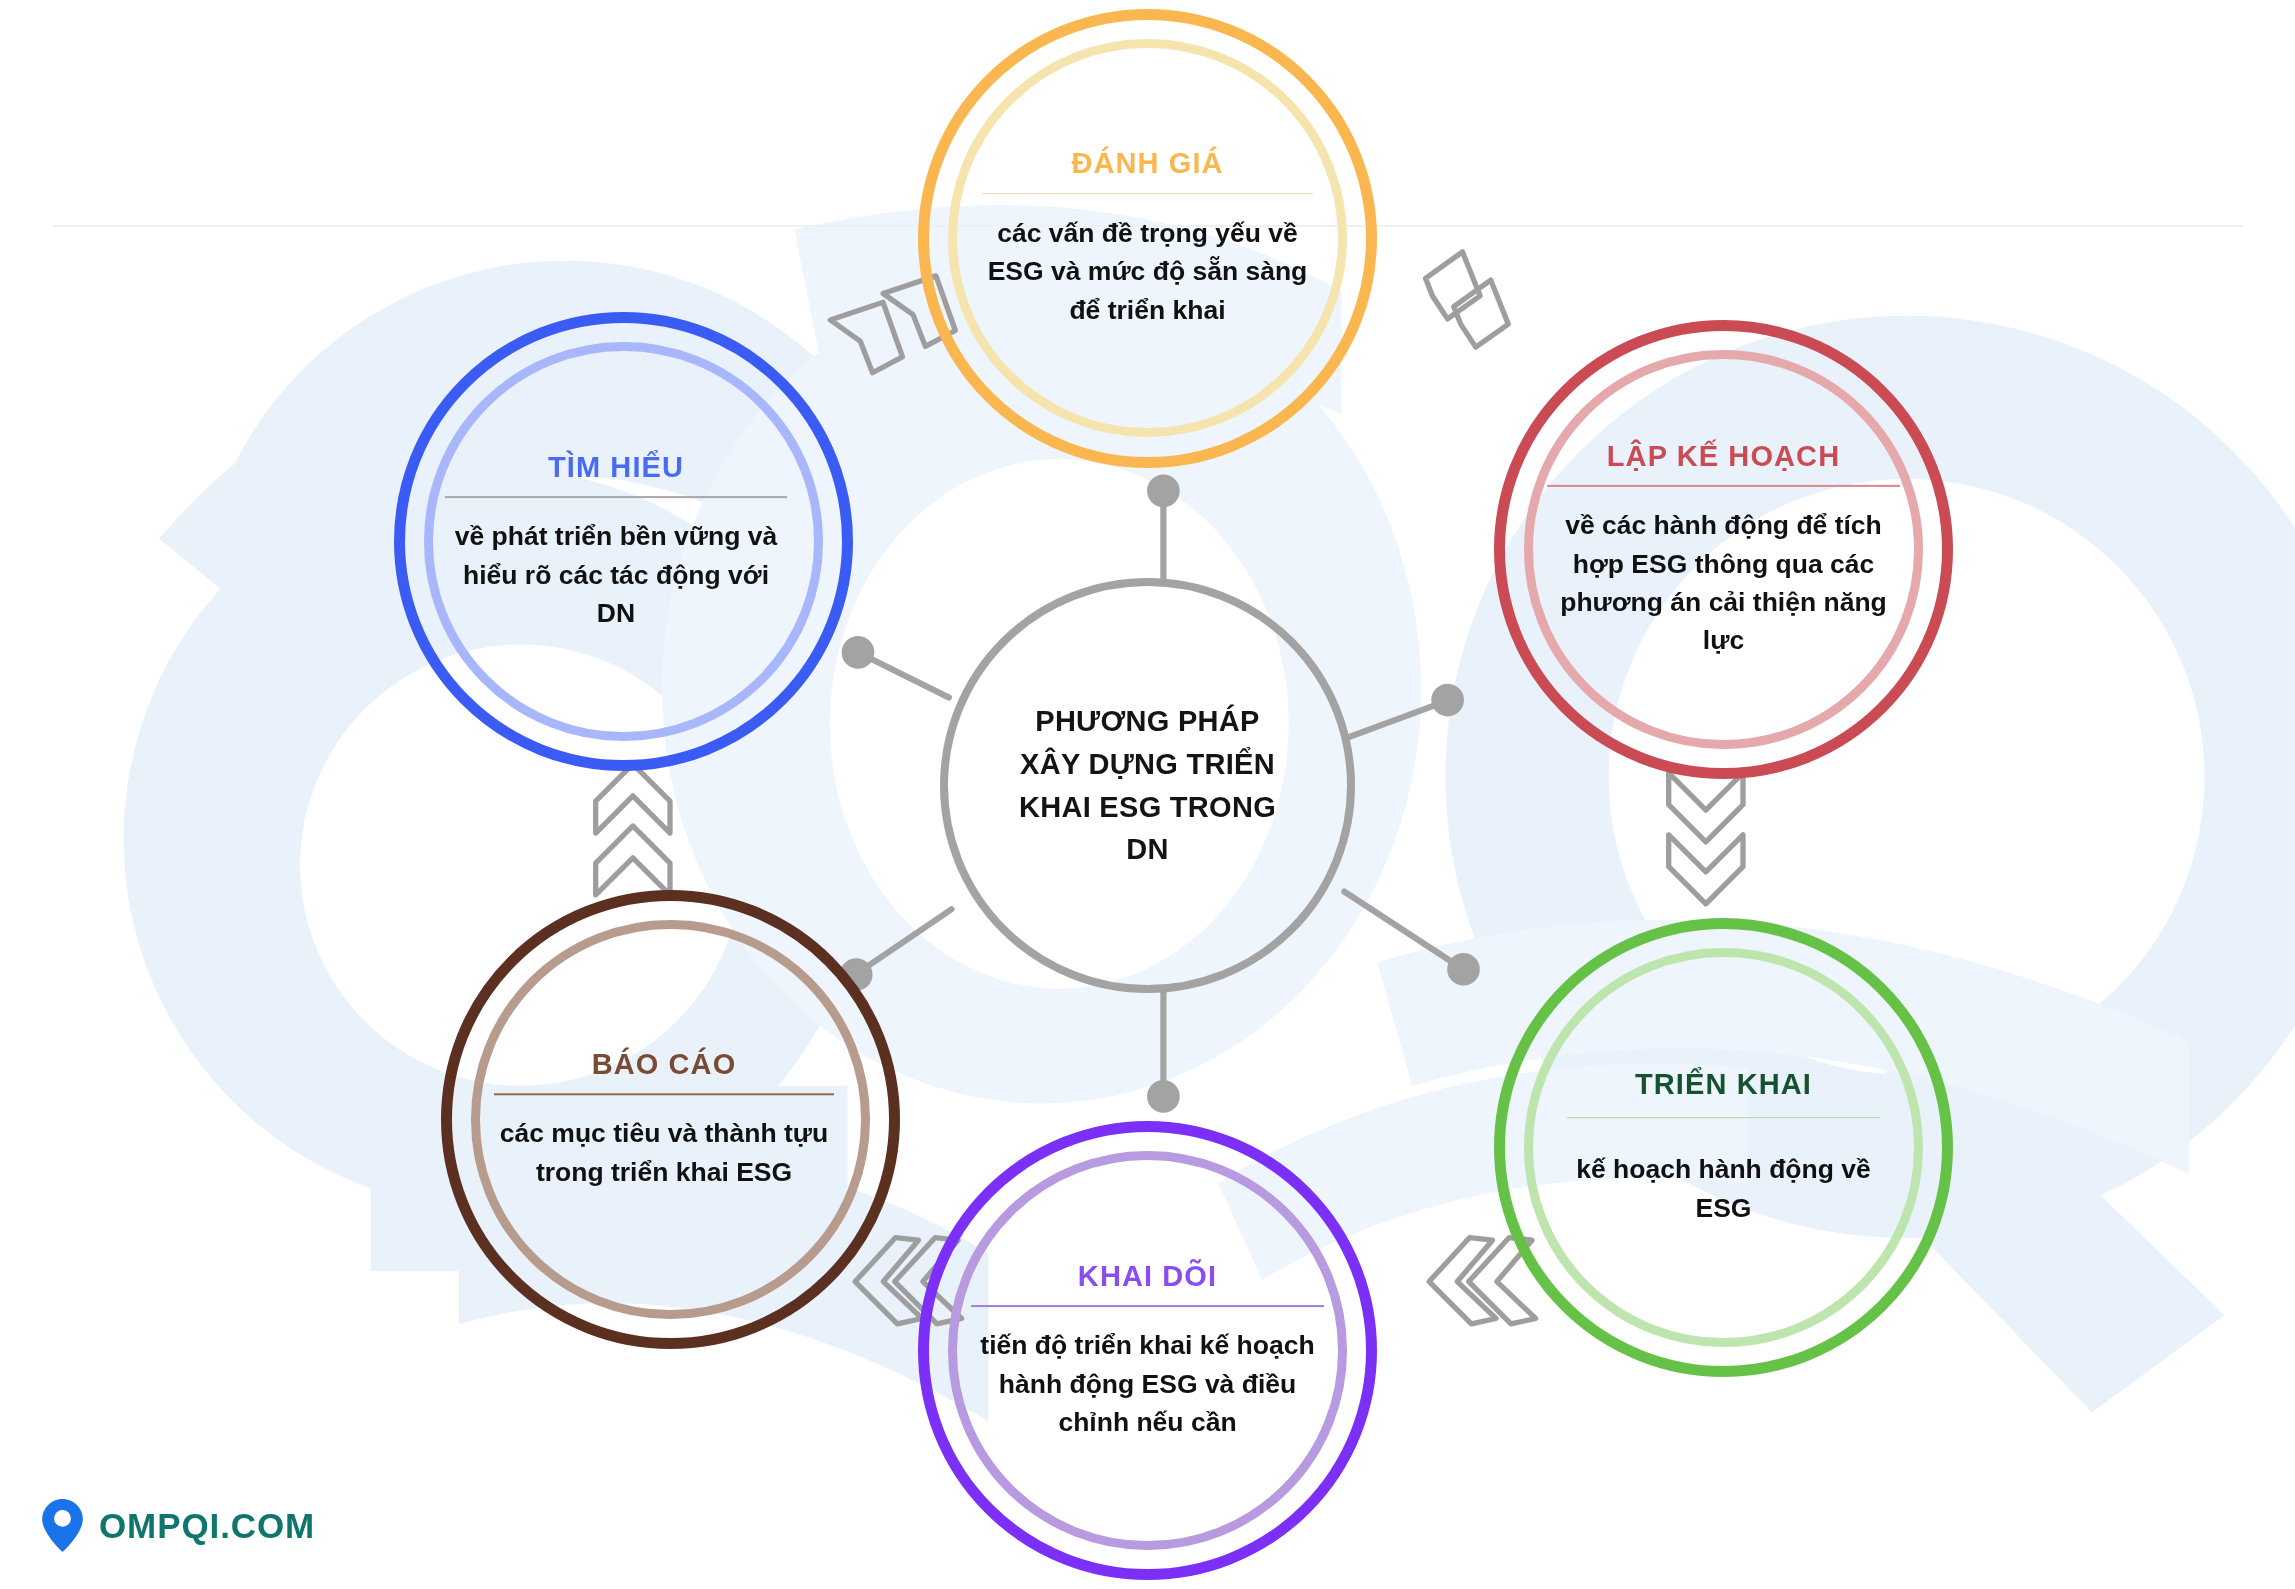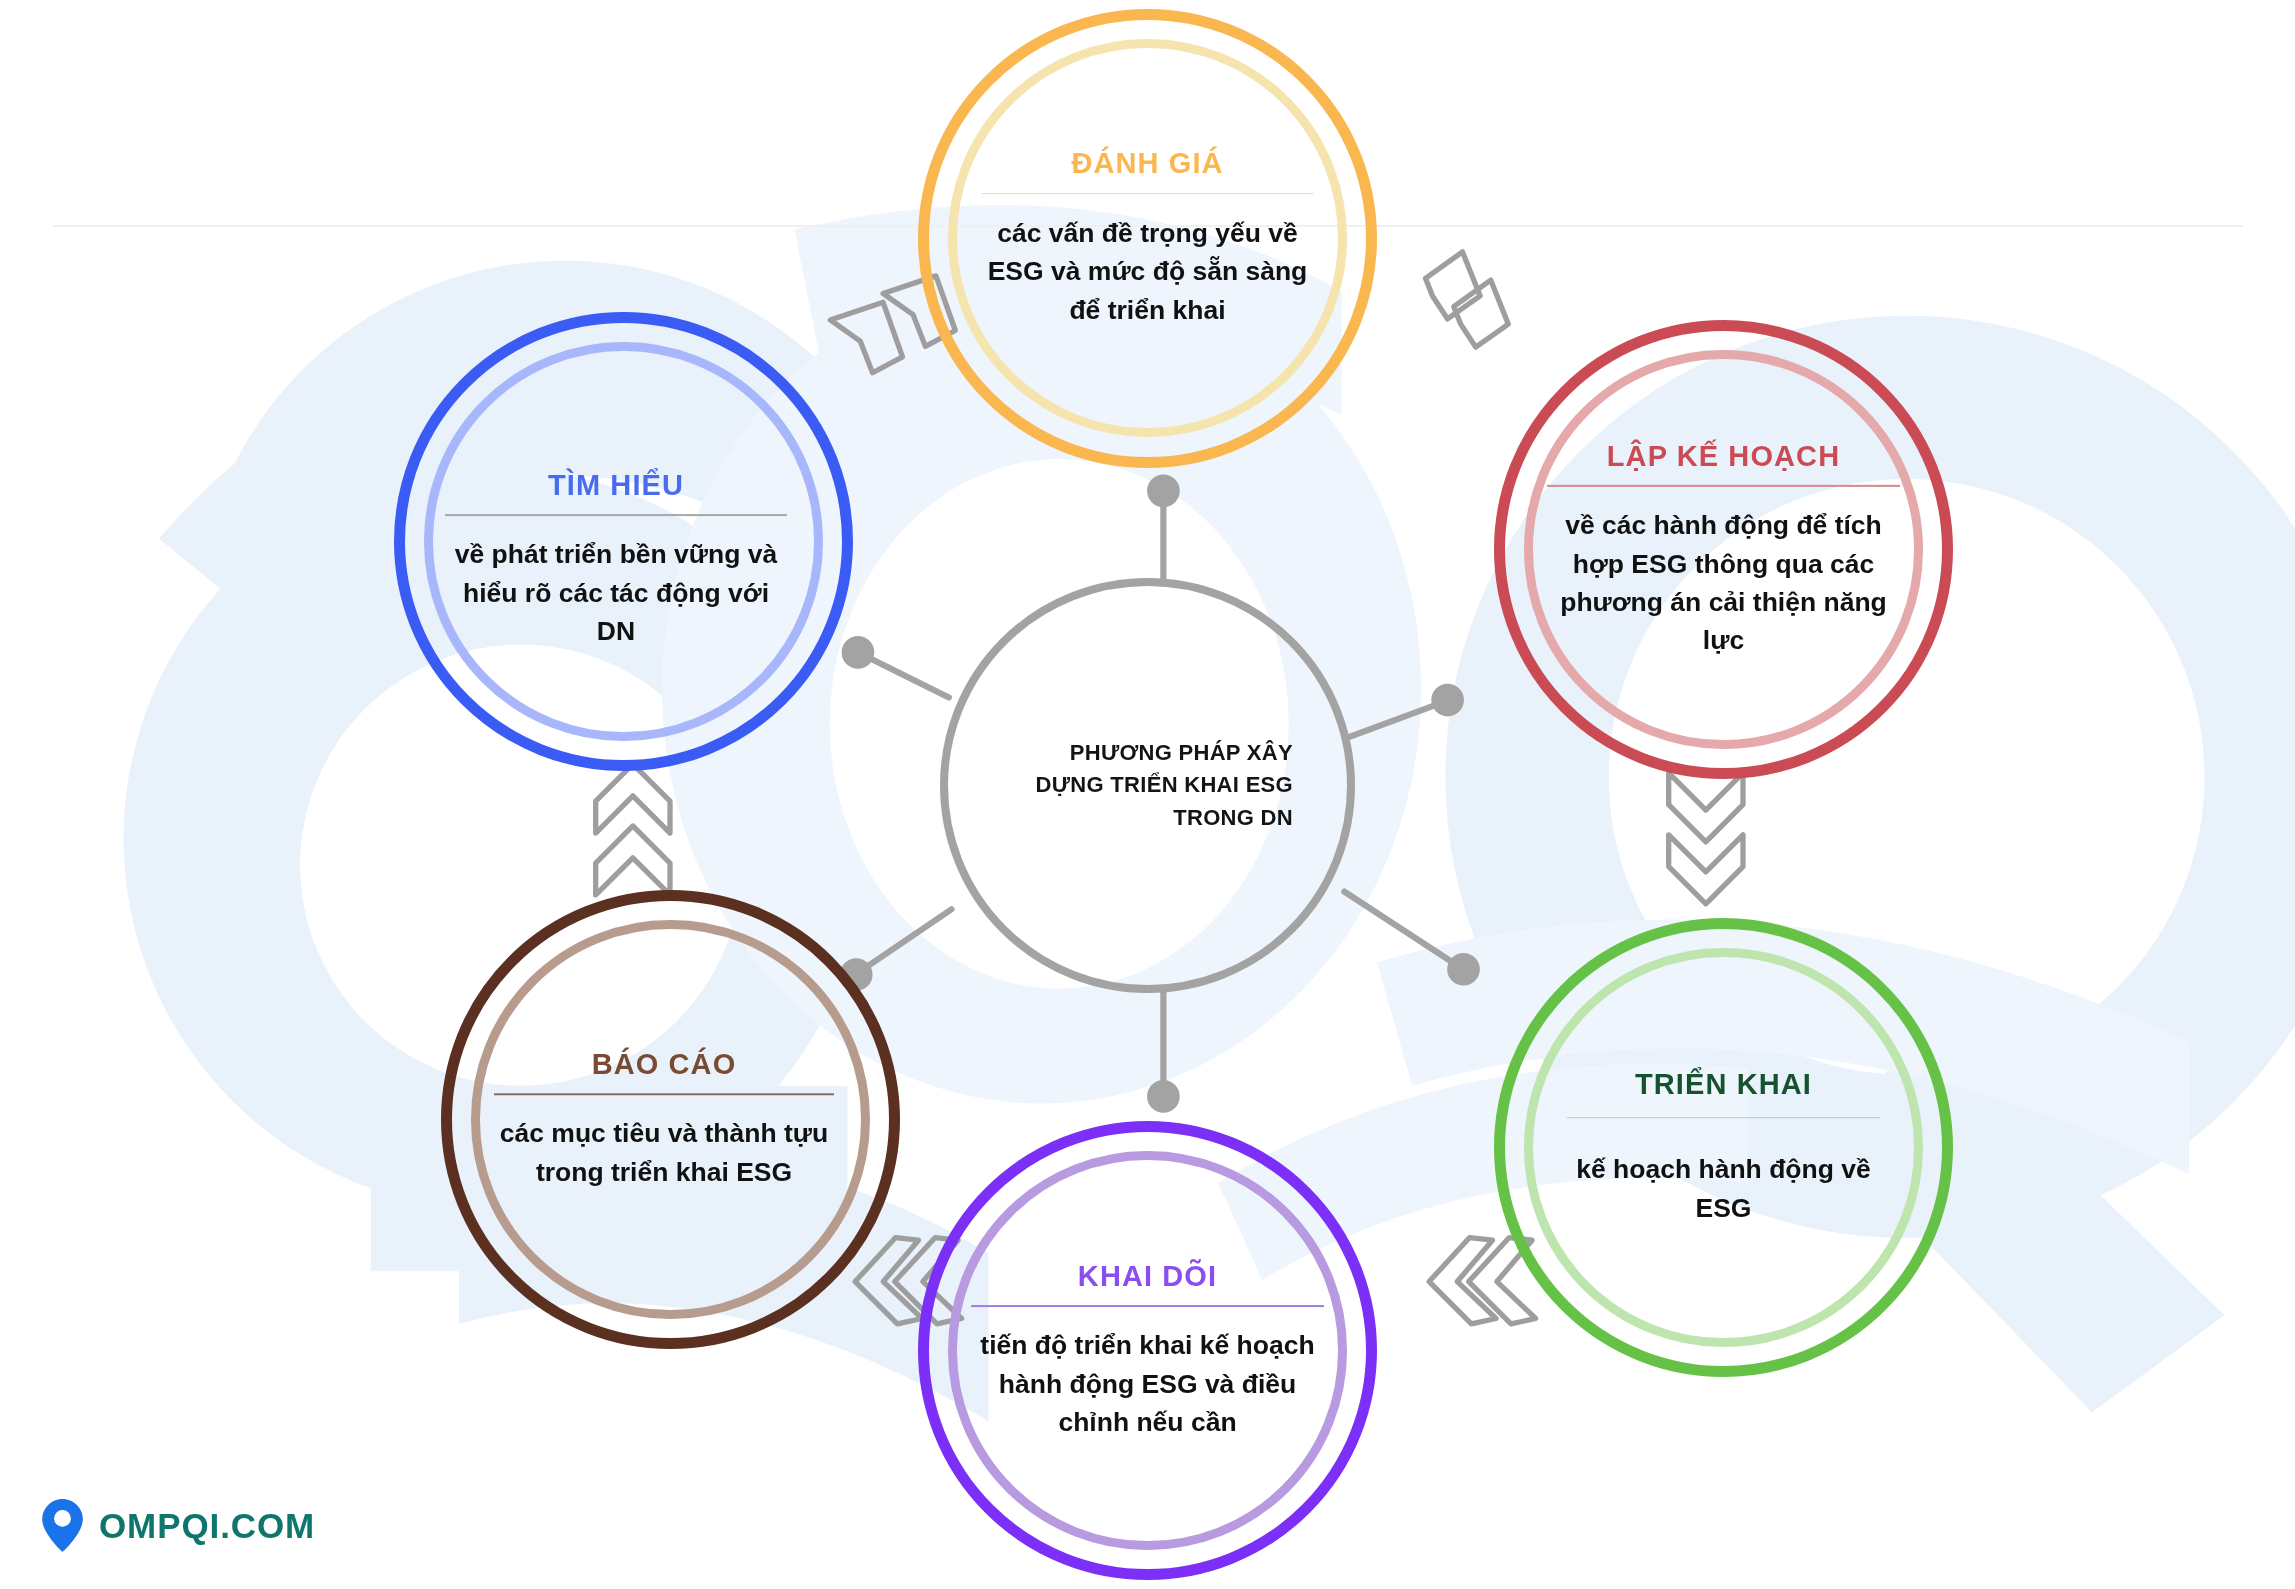--- a/index.html
+++ b/index.html
@@ -32,24 +32,24 @@
     position:absolute;
     left:940px;top:578px;
     width:415px;height:415px;
     border-radius:50%;
     border:8px solid #a3a3a3;
     box-sizing:border-box;
     display:flex;align-items:center;justify-content:center;
     background:transparent;
   }
   .center-title{
-    font-size:22px;
+    font-size:29px;
     font-weight:bold;
     color:#141414;
-    text-align:right;
+    text-align:center;
     line-height:1.48;
     letter-spacing:0.3px;
     width:291px;
   }
 
   
   .node{
     position:absolute;
     width:459px;height:459px;
     border-radius:50%;
@@ -124,21 +124,21 @@
   #node-tim-hieu{border-color:#3b5bf5;}
   #node-tim-hieu .inner-ring{border-color:#a8b6fb;}
   #node-tim-hieu .node-heading{color:#4a6bf0;}
   #node-tim-hieu .node-rule{background:#a8a8a8;}
 
   
   #node-danh-gia .node-content{left:53px;right:53px;}
   #node-lap-ke-hoach .node-content{left:42px;right:42px;}
   #node-theo-doi .node-content{left:42px;right:42px;}
   #node-bao-cao .node-content{left:42px;right:55px;}
-  #node-tim-hieu .node-content{left:40px;right:55px;margin-top:18px;}
+  #node-tim-hieu .node-content{left:40px;right:55px;}
   #node-trien-khai .node-content{left:62px;right:62px;}
 
   #node-trien-khai .node-rule{margin-bottom:32px;}
   #node-trien-khai .node-heading{margin-bottom:16px;}
 
   
   .chev{position:absolute;pointer-events:none;}
 
   
   .logo{

